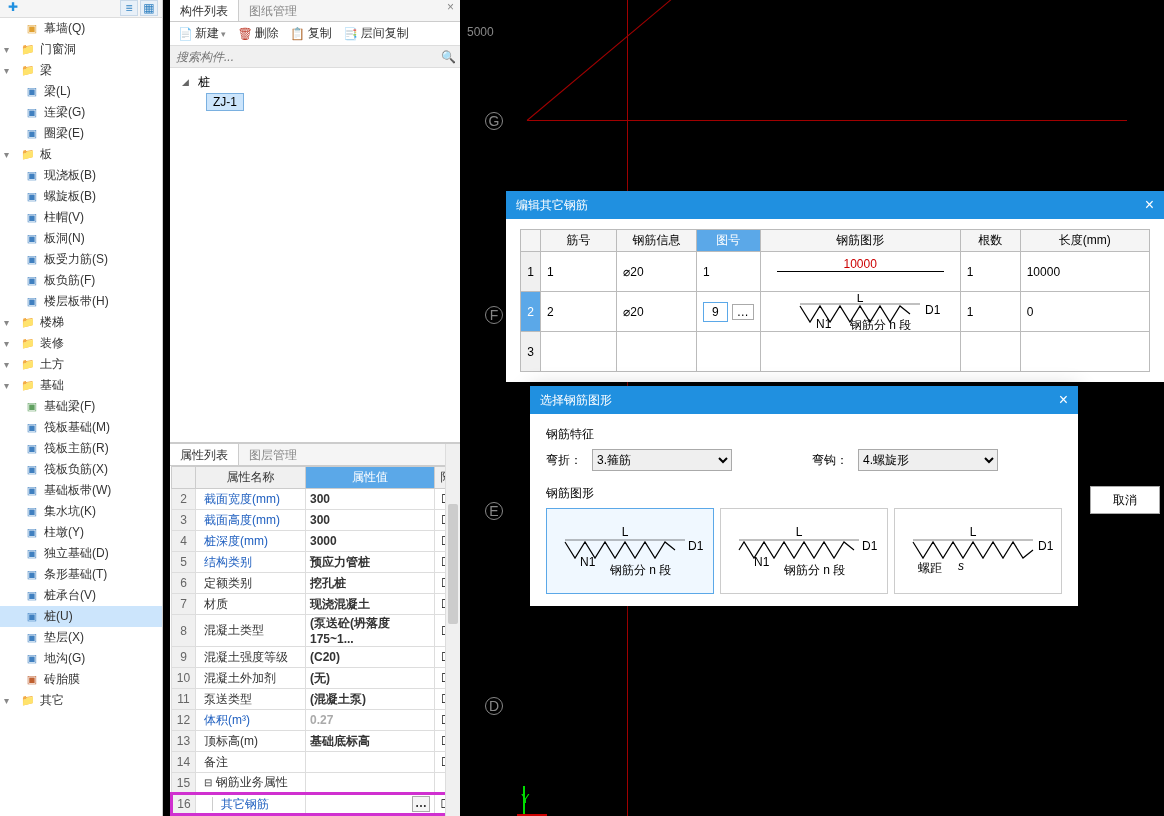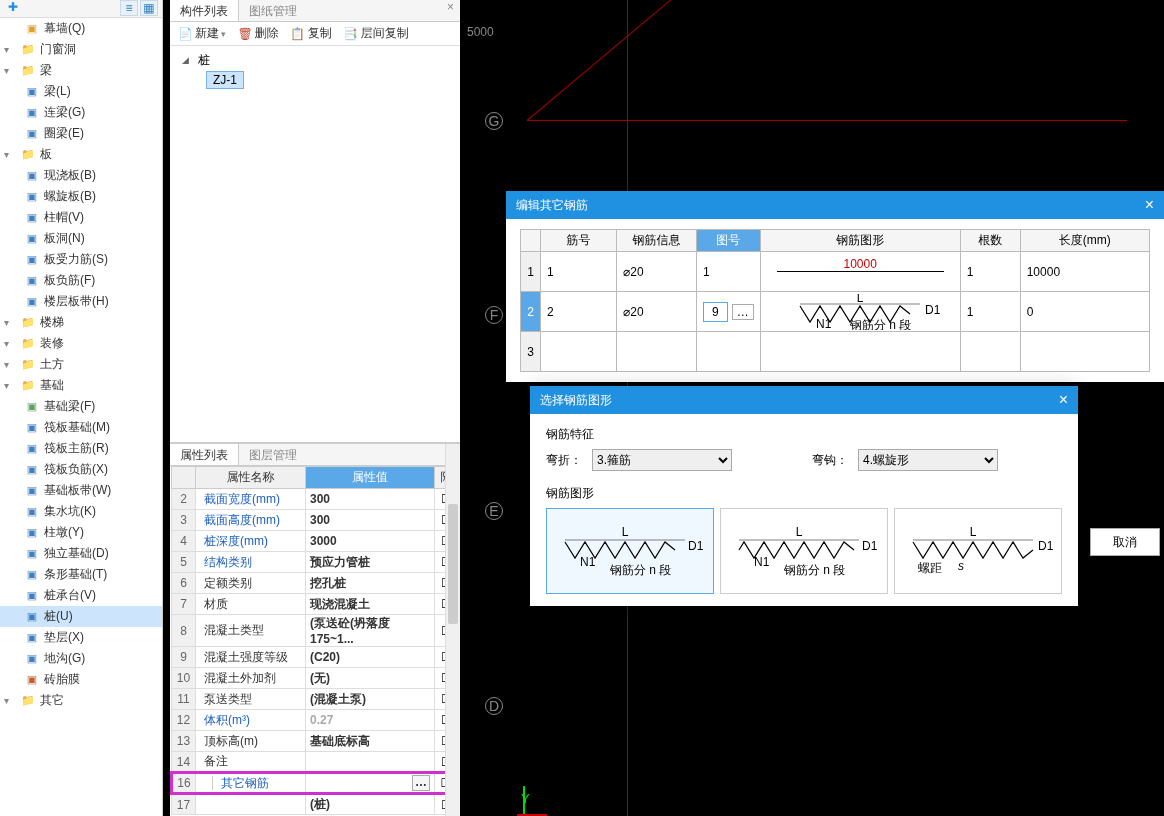--- a/index.html
+++ b/index.html
@@ -78,21 +78,21 @@
 
 .dlg2 { position: absolute; left: 530px; top: 386px; width: 548px; background: #fff; box-shadow: 0 4px 20px rgba(0,0,0,0.3); }
 .dlg2-body { padding: 12px 16px; }
 .ctrl-row { display: flex; gap: 20px; margin: 6px 0 14px; align-items: center; }
 .ctrl-group { display: flex; align-items: center; gap: 10px; }
 .ctrl-group select { width: 140px; height: 22px; border: 1px solid #aaa; }
 .shape-grid { display: flex; gap: 6px; }
 .shape-card { width: 170px; height: 86px; border: 1px solid #ccc; display: flex; align-items: center; justify-content: center; cursor: pointer; }
 .shape-card.selected { border: 1px solid #5ba8e8; background: #f0f8ff; }
 
-.btn-cancel { position: absolute; left: 1090px; top: 528px; width: 70px; height: 28px; background: #fff; border: 1px solid #aaa; display: flex; align-items: center; justify-content: center; cursor: pointer; }
+.btn-cancel { position: absolute; left: 1090px; top: 486px; width: 70px; height: 28px; background: #fff; border: 1px solid #aaa; display: flex; align-items: center; justify-content: center; cursor: pointer; }
 
 .scrollbar-vert { position: absolute; right: 0; top: 0; bottom: 0; width: 15px; background: #f0f0f0; border-left: 1px solid #ddd; }
 .scrollbar-vert .thumb { position: absolute; left: 2px; right: 2px; background: #ccc; border-radius: 2px; }
 </style>
 </head>
 <body>
 
 <div class="left-tree">
   <div class="left-tree-header">
     <span style="margin-right:auto;color:#2090e0;padding:0 4px;">✚</span>
@@ -260,20 +260,24 @@
         <span>删除</span>
       </div>
     <div class="tb-btn">
         <span style="color:#4080c0">📋</span>
         <span>复制</span>
       </div>
     <div class="tb-btn">
         <span style="color:#4080c0">📑</span>
         <span>层间复制</span>
       </div>
+  </div>
+  <div class="search-row">
+    <input placeholder="搜索构件..." style="">
+    <div class="sbtn">🔍</div>
   </div>
   <div class="comp-tree">
     <div class="ct-row">
       <span class="tog">◢</span>
       <span class="lbl">桩</span>
     </div>
     <div class="ct-row child selected">
       <span class="lbl">ZJ-1</span>
     </div>
   </div>
@@ -365,20 +369,26 @@
           <td class="rownum">13</td>
           <td class="pname">顶标高(m)</td>
           <td class="pval">基础底标高</td>
           <td style="text-align:center">☐</td>
         </tr>
         <tr>
           <td class="rownum">14</td>
           <td class="pname">备注</td>
           <td class="pval"></td>
           <td style="text-align:center">☐</td>
+        </tr>
+        <tr>
+          <td class="rownum">15</td>
+          <td class="pname"><span style="font-size:10px">⊟</span> 钢筋业务属性</td>
+          <td class="pval"></td>
+          <td style="text-align:center"></td>
         </tr>
         <tr class="prop-highlight-row">
           <td class="rownum">16</td>
           <td class="pname link"><span style="border-left:1px solid #ccc;padding-left:8px;margin-left:8px">其它钢筋</span></td>
           <td class="pval">
             <span class="ellipsis-btn">…</span>
           </td>
           <td style="text-align:center">☐</td>
         </tr>
         <tr>

